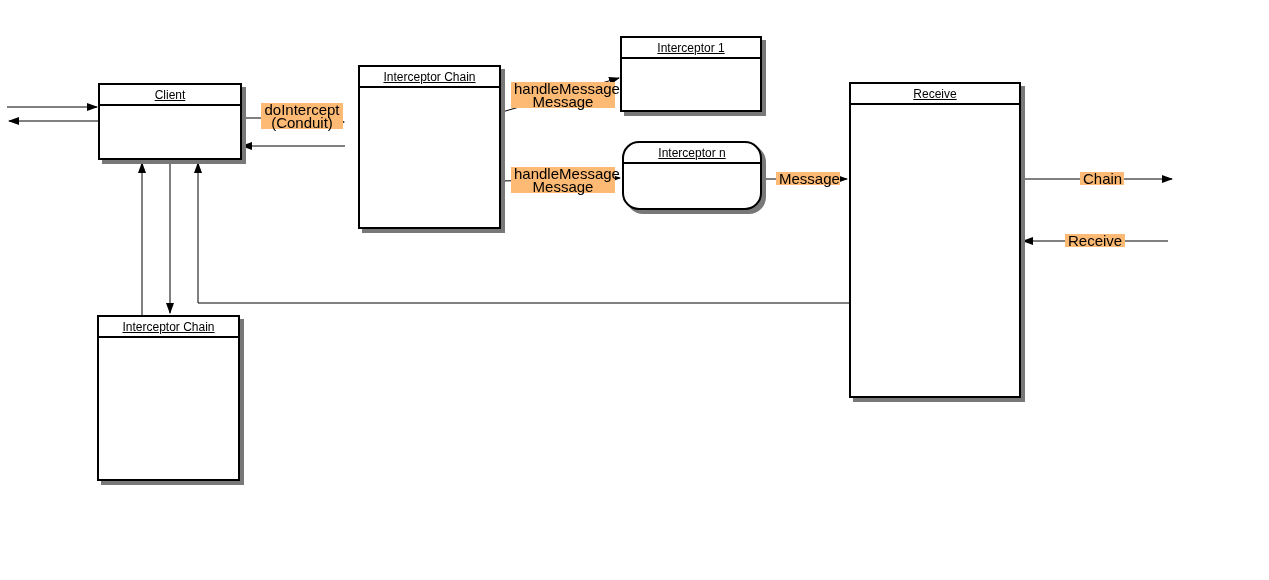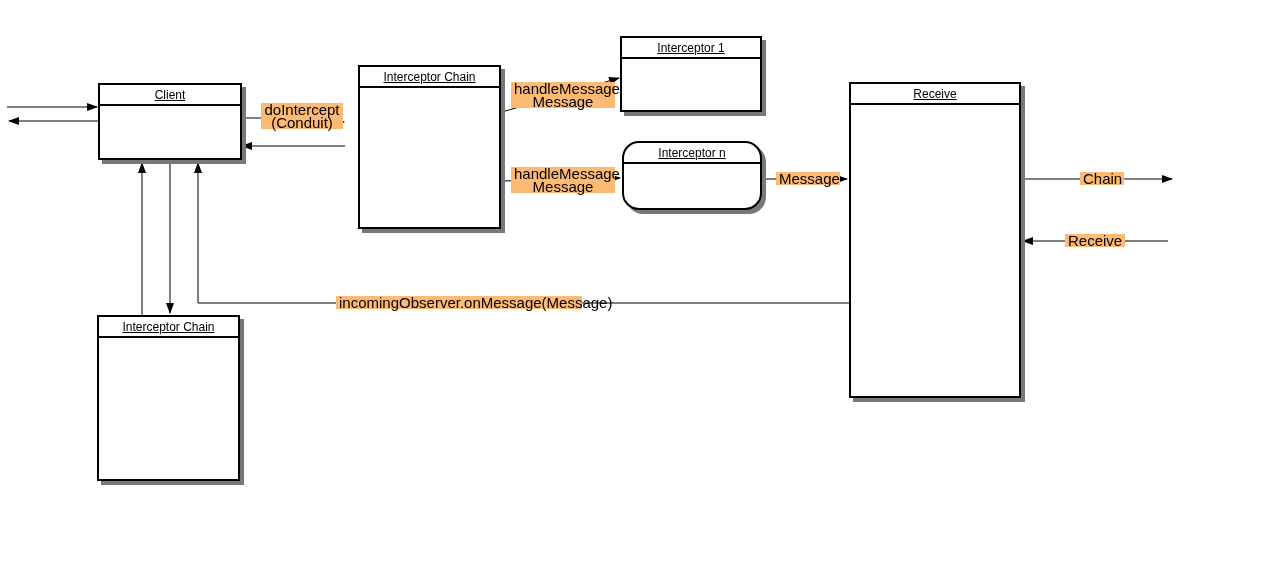--- a/index.html
+++ b/index.html
@@ -157,17 +157,14 @@
   </div>
 
   <div class="edge-label" style="left:1080px; top:172px; width:38px;">
     <span>Chain</span>
   </div>
 
   <div class="edge-label" style="left:1065px; top:234px; width:54px;">
     <span>Receive</span>
   </div>
 
-  <div class="edge-label" style="left:336px; top:296px; width:240px;">
-    <span>incomingObserver.onMessage(Message)</span>
-  </div>
 
 </div>
 
 </body></html>

